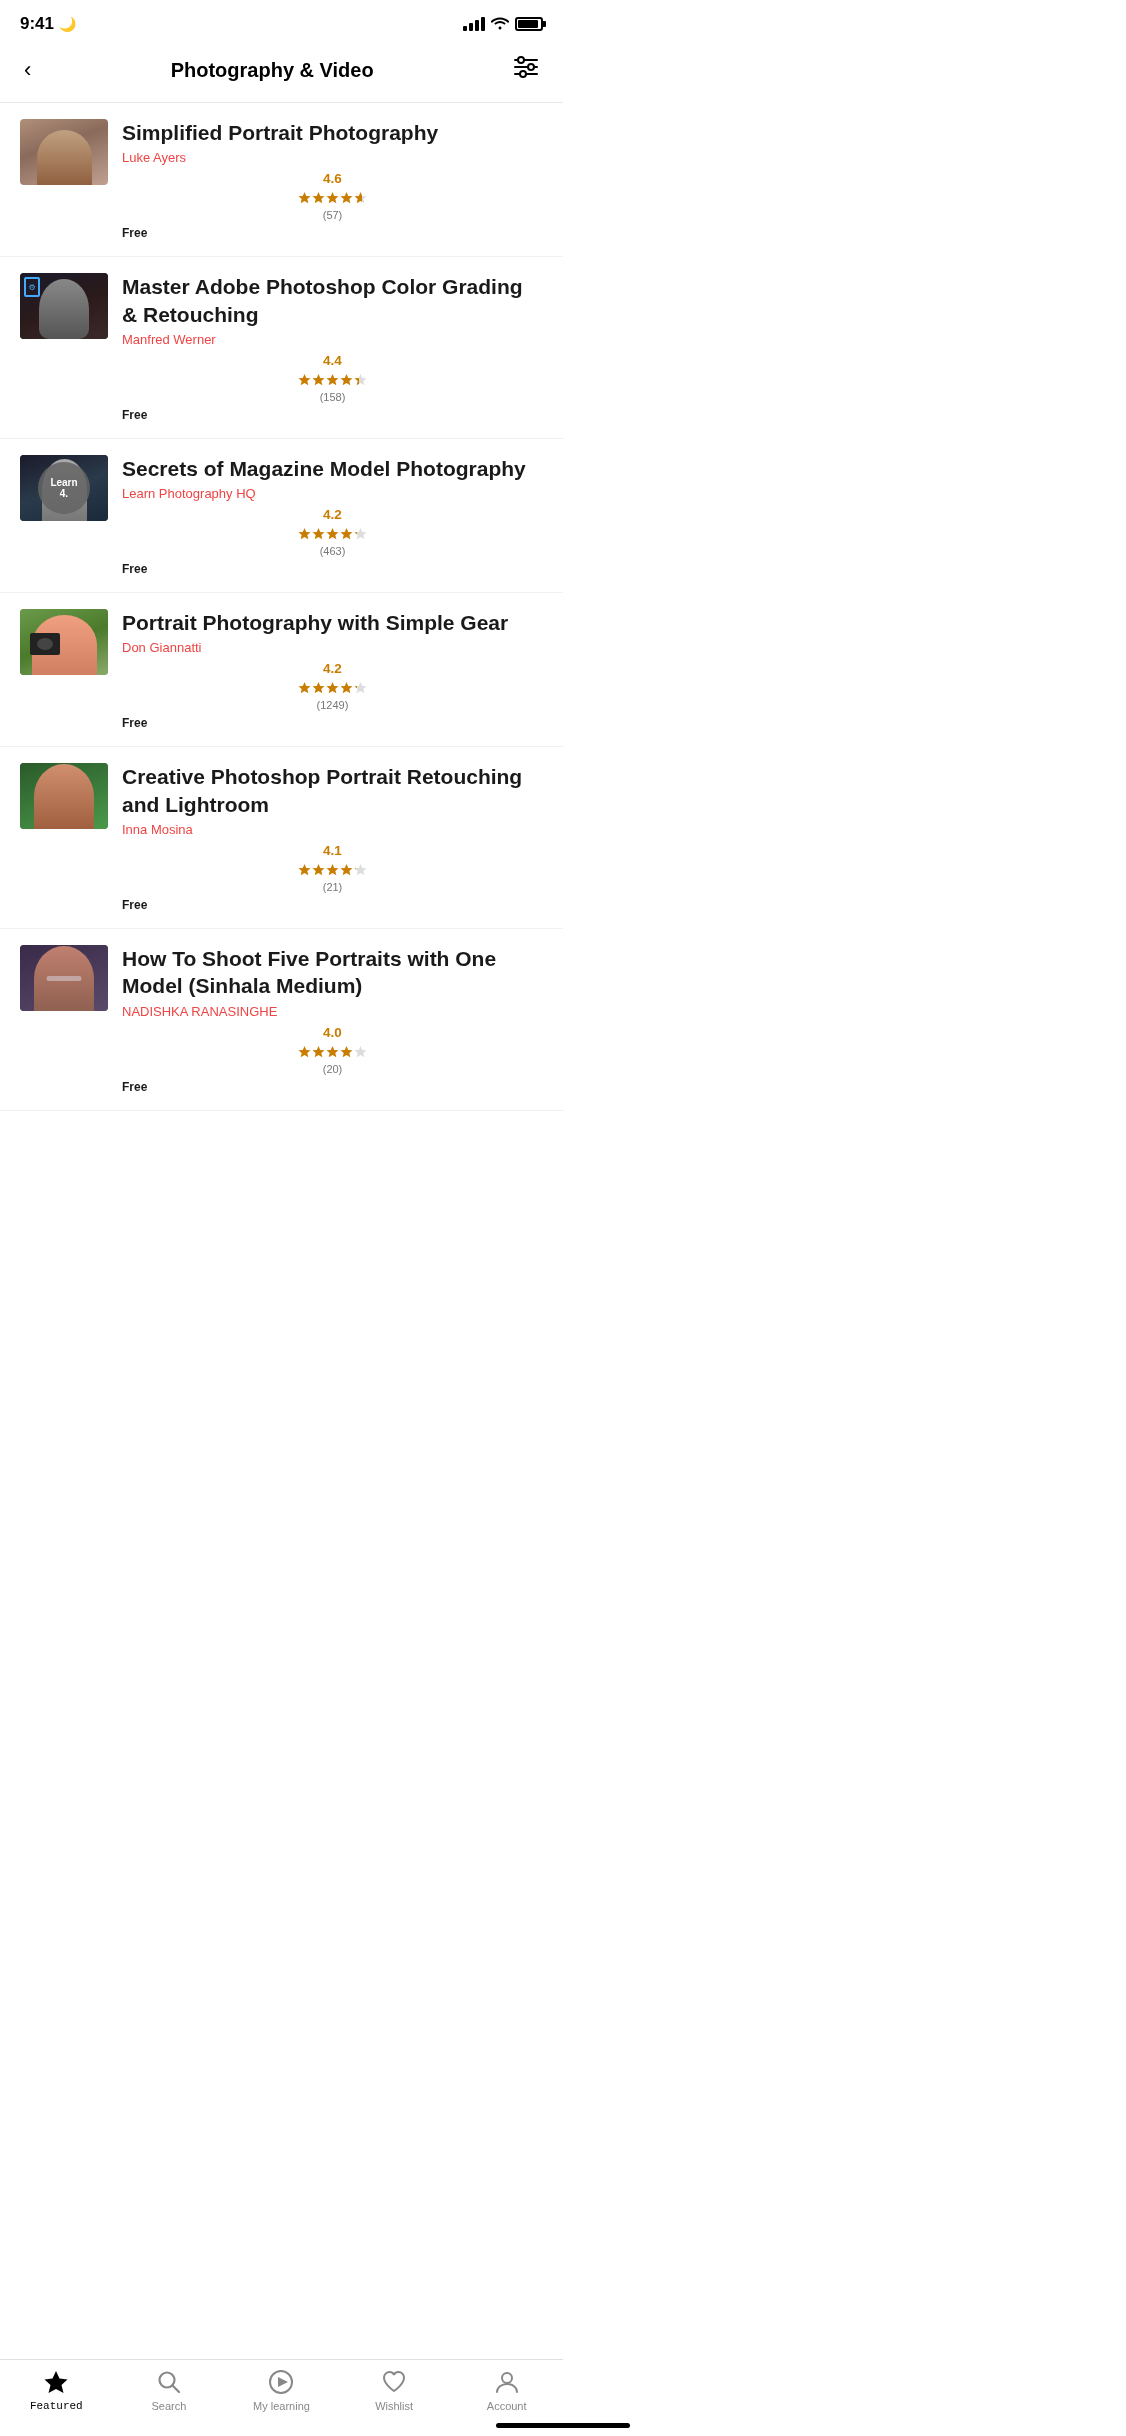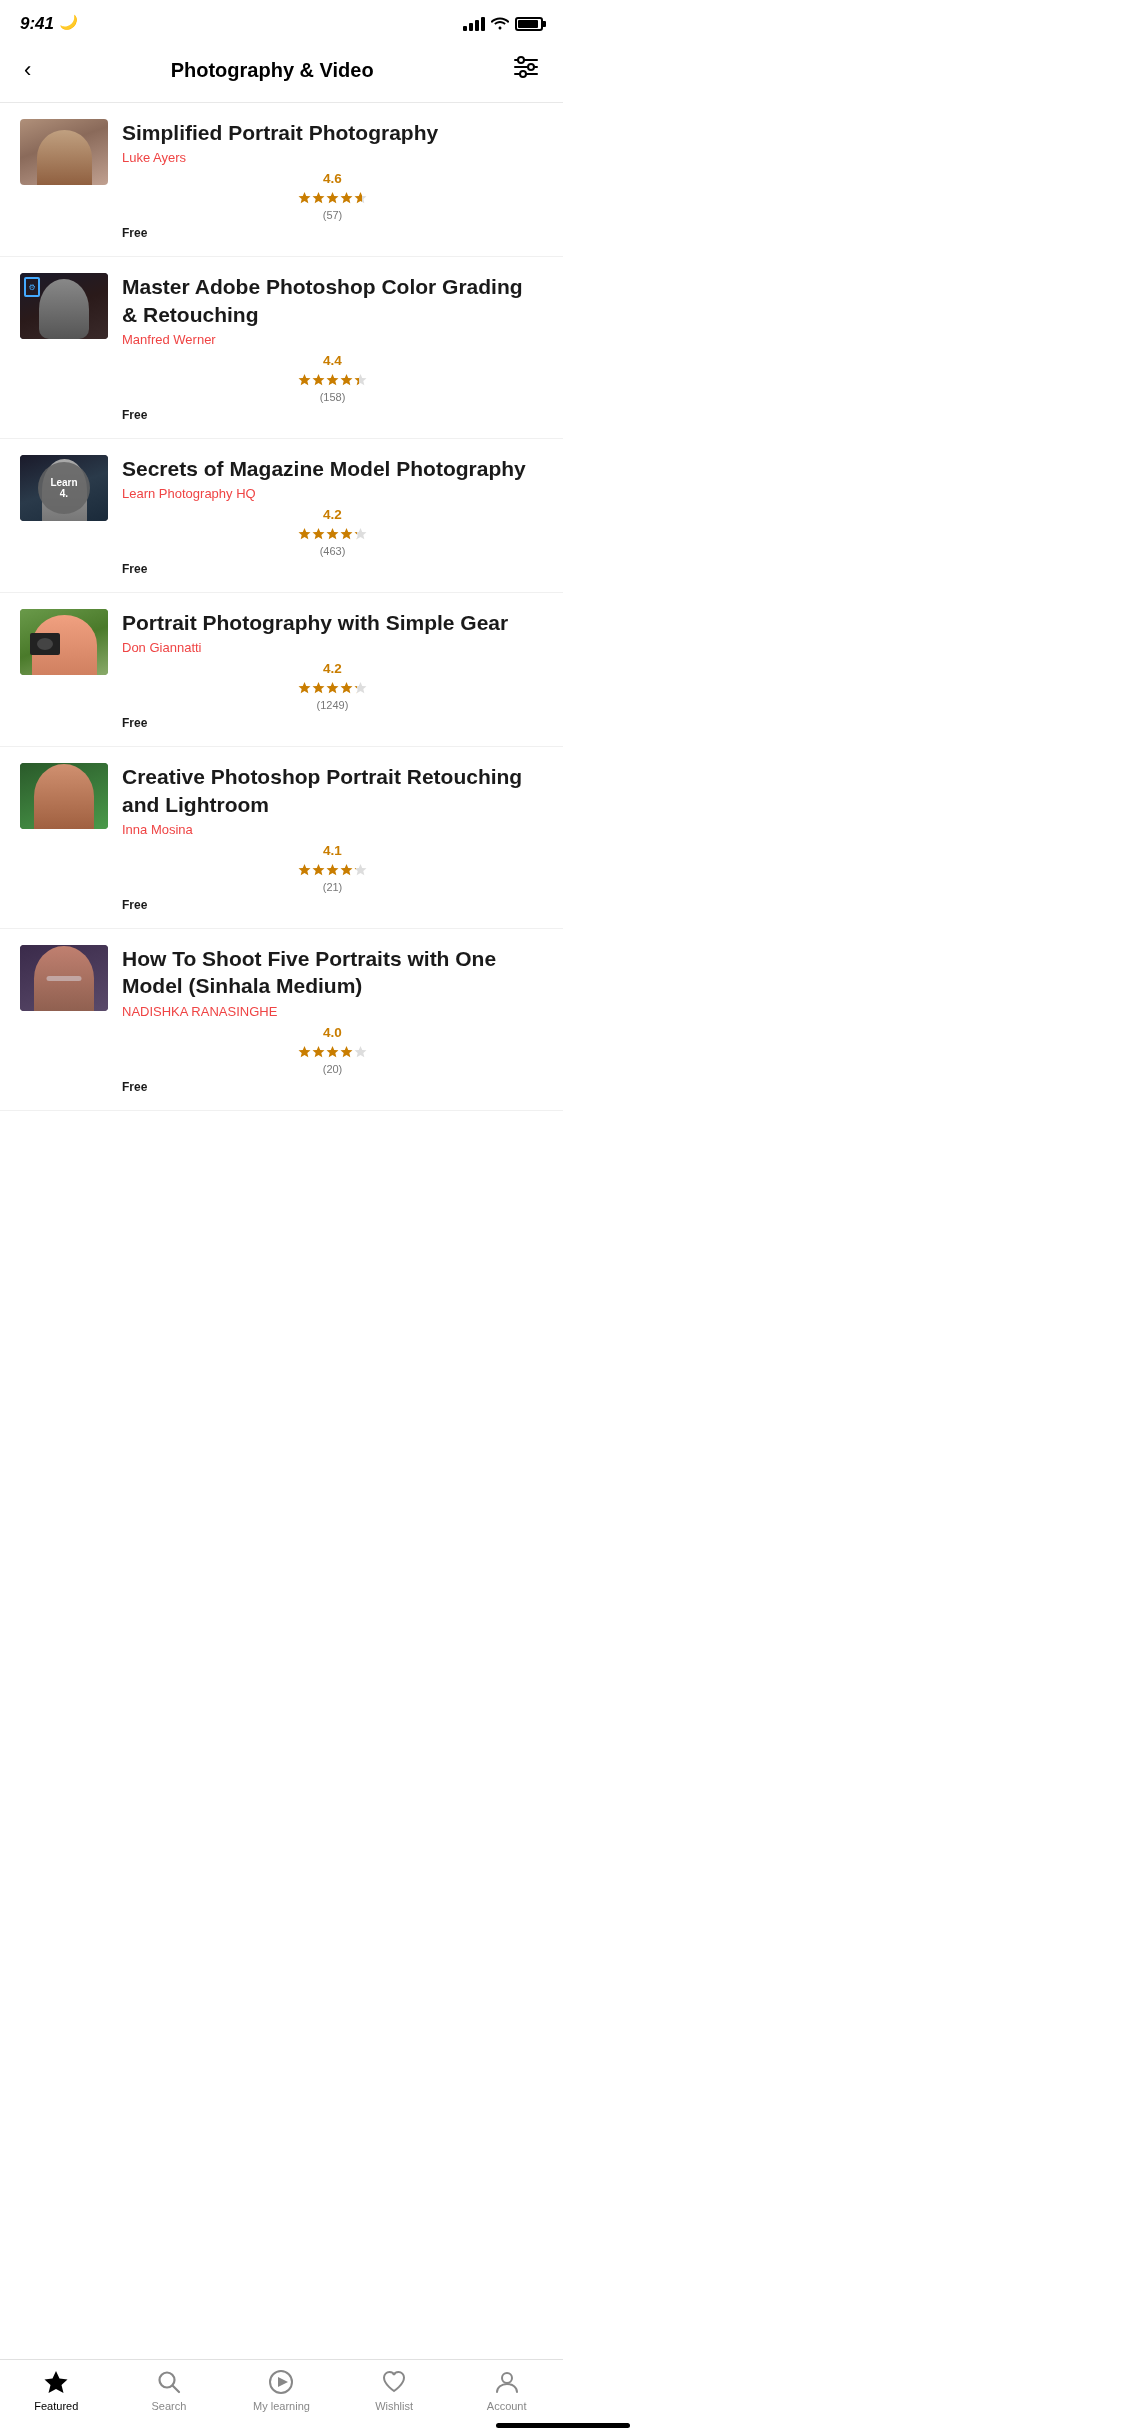--- a/index.html
+++ b/index.html
@@ -245,20 +245,21 @@
     .nav-icon svg {
       width: 26px;
       height: 26px;
     }
     .nav-label {
       font-size: 11px;
       color: #888;
     }
     .nav-item.active .nav-label {
       color: #000;
+      font-family: Liberation Mono, monospace;
     }
     .nav-item.active .nav-icon svg path,
     .nav-item.active .nav-icon svg polygon,
     .nav-item.active .nav-icon svg rect {
       fill: #000;
     }
 
     .home-indicator {
       position: fixed;
       bottom: 8px;
@@ -272,21 +273,21 @@
 
     
     .scroll-area {
       padding-bottom: 100px;
     }
   </style>
 </head>
 <body>
 
 <div class="status-bar">
-  <div style="display:flex;gap:5px;font-style:italic;">
+  <div style="display:flex;align-items:center;gap:5px;">
     <span class="status-time">9:41</span>
     <span style="font-size:14px;">🌙</span>
   </div>
   <div class="status-icons">
     <div class="signal-bars">
       <span style="height:5px;"></span>
       <span style="height:8px;"></span>
       <span style="height:11px;"></span>
       <span style="height:14px;"></span>
     </div>

